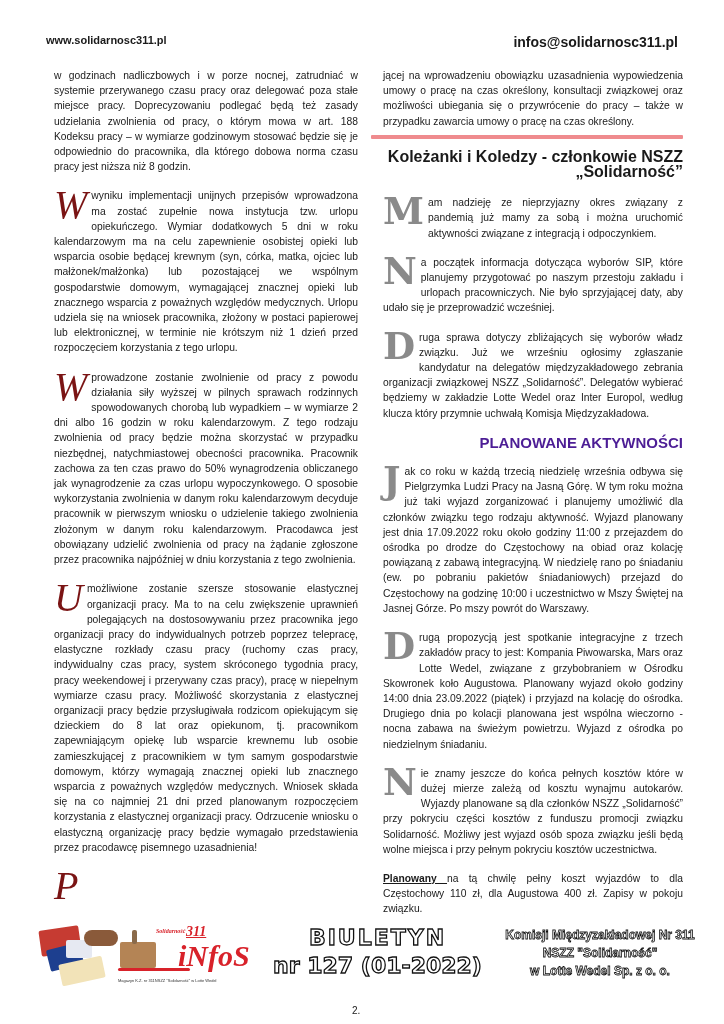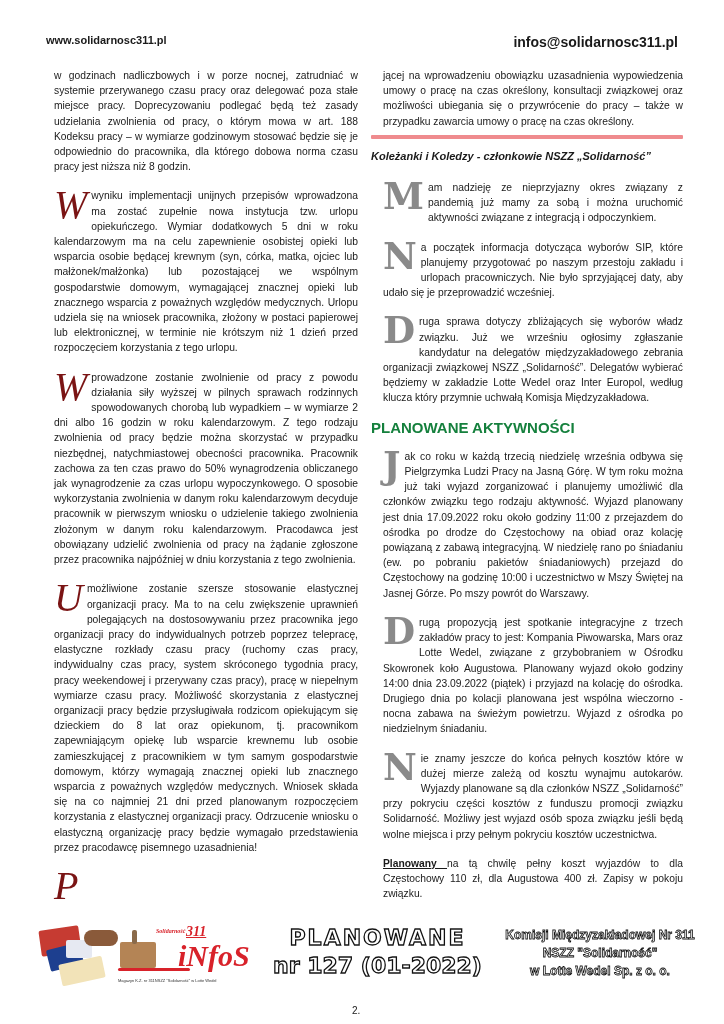--- a/index.html
+++ b/index.html
@@ -9,22 +9,22 @@
   .header-right { position: absolute; right: 46px; top: 34px; font-size: 14px; font-weight: bold; }
   .col { position: absolute; top: 68px; width: 316px; font-size: 10.3px; line-height: 15.2px; text-align: justify; }
   .col-left { left: 42px; }
   .col-right { left: 371px; width: 312px; }
   .para { margin: 0 0 14px 12px; hyphens: manual; }
   .drop-serif { float: left; font-family: "Liberation Serif", serif; font-style: italic; color: #7a1414;
                 font-size: 40px; line-height: 30px; margin: 2px 4px 0 0; height: 30px; }
   .drop-slab { float: left; font-family: "DejaVu Serif", serif; font-weight: bold; color: #8a8a8a;
                font-size: 37px; line-height: 30px; margin: 1px 4px 0 0; height: 30px; }
   .divider { height: 4px; background: #ef8b8e; margin: 6px 0 10px 0; border-radius: 1px; }
-  .section-heading { text-align: left; font-weight: bold; font-size: 11px; margin: 0 0 16px 0; font-style: italic; }
-  .red-heading { text-align: left; font-weight: bold; color: #15803d; font-size: 15px; margin: 3px 0 14px 0; }
+  .section-heading { text-align: right; font-weight: bold; font-size: 16px; margin: 0 0 16px 0; }
+  .red-heading { text-align: right; font-weight: bold; color: #4c1d95; font-size: 15px; margin: 3px 0 14px 0; }
   .underline-bold { font-weight: bold; text-decoration: underline; }
   .footer-logo { position: absolute; left: 38px; top: 924px; width: 214px; height: 62px; }
   .choc { position: absolute; border-radius: 2px; }
   .logo-text { position: absolute; font-family: "Liberation Serif", serif; font-style: italic; color: #d8222a; font-weight: bold; }
   .logo-caption { position: absolute; left: 80px; top: 54px; font-size: 4px; color: #333; white-space: nowrap; }
   .biuletyn { position: absolute; left: 270px; top: 924px; width: 215px; text-align: center;
               font-family: "DejaVu Sans", sans-serif; font-weight: bold; color: #ffffff;
               -webkit-text-stroke: 1.3px #111; line-height: 28px; }
   .biuletyn .l1 { font-size: 22px; letter-spacing: 2px; display: block; }
   .biuletyn .l2 { font-size: 22px; display: block; }
@@ -92,21 +92,21 @@
   <div class="choc" style="left:82px;top:18px;width:36px;height:26px;background:#b48455;"></div>
   <div class="choc" style="left:94px;top:6px;width:5px;height:14px;background:#8a6a4a;"></div>
   <div class="choc" style="left:80px;top:44px;width:72px;height:3px;background:#d8222a;"></div>
   <div class="logo-text" style="left:118px;top:4px;font-size:6px;">Solidarność</div>
   <div class="logo-text" style="left:148px;top:0px;font-size:14px;text-decoration:underline;">311</div>
   <div class="logo-text" style="left:140px;top:16px;font-size:30px;line-height:32px;">iNfoS</div>
   <div class="logo-caption">Magazyn K.Z. nr 311NSZZ "Solidarność" w Lotte Wedel</div>
 </div>
 
 <div class="biuletyn">
-  <span class="l1">PLANOWANE</span>
+  <span class="l1">BIULETYN</span>
   <span class="l2">nr 127 (01-2022)</span>
 </div>
 
 <div class="komisja">
   <div>Komisji Międzyzakładowej Nr 311</div>
   <div>NSZZ "Solidarność"</div>
   <div>w Lotte Wedel Sp. z o. o.</div>
 </div>
 
 <div class="page-num">2.</div>

